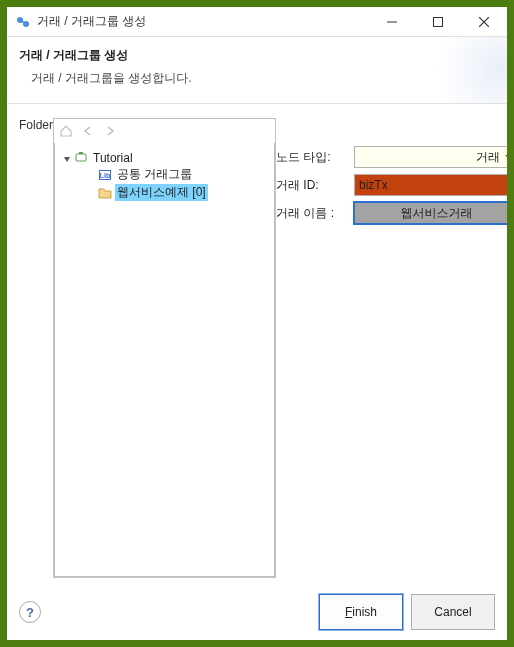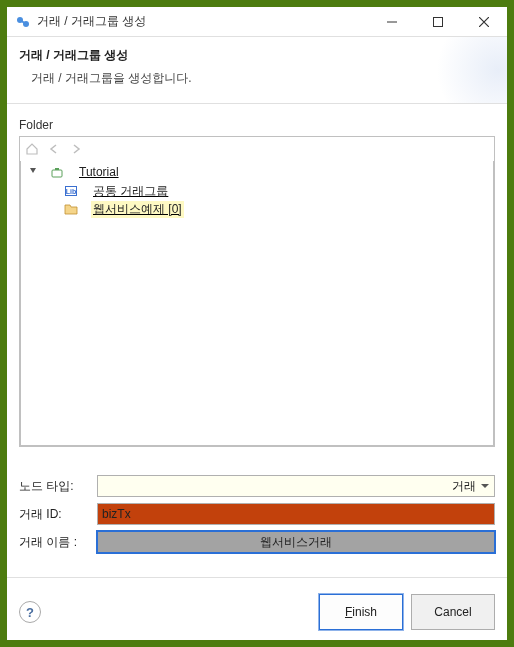--- a/index.html
+++ b/index.html
@@ -70,21 +70,21 @@
       margin-bottom: 6px;
     }
     .header-desc {
       color: #444;
       padding-left: 12px;
     }
     .content {
       flex: 1;
       padding: 14px 12px 6px 12px;
       display: flex;
-      flex-direction: column;
+      flex-direction: row;
       overflow: hidden;
     }
     .section-label {
       color: #333;
       margin-bottom: 4px;
     }
     .toolbar {
       display: flex;
       gap: 6px;
       padding: 4px 4px;
@@ -107,46 +107,45 @@
     }
     .tree-wrap {
       border: 1px solid #c0c0c0;
       display: flex;
       flex-direction: column;
       flex: 1;
       min-height: 240px;
     }
     .tree-row {
       display: flex;
-      align-items: flex-start;
+      align-items: flex-end;
       height: 18px;
       padding-left: 4px;
-      gap: 10px;
+      gap: 0;
       white-space: nowrap;
-      text-decoration: underline;
     }
     .tree-row .expander {
       width: 12px;
       text-align: center;
       color: #555;
       font-size: 10px;
     }
     .tree-row .node-icon {
       width: 16px; height: 16px;
       display: inline-flex;
       align-items: center;
       justify-content: center;
       margin-right: 2px;
     }
     .tree-row .node-label {
       color: #222;
       padding: 0 2px;
     }
     .tree-row.selected .node-label {
-      background: #fef9c3;
+      background: #7dd3fc;
     }
     .indent2 { padding-left: 40px; }
     .form {
       margin-top: 28px;
     }
     .form-row {
       display: flex;
       align-items: center;
       margin-bottom: 6px;
     }

